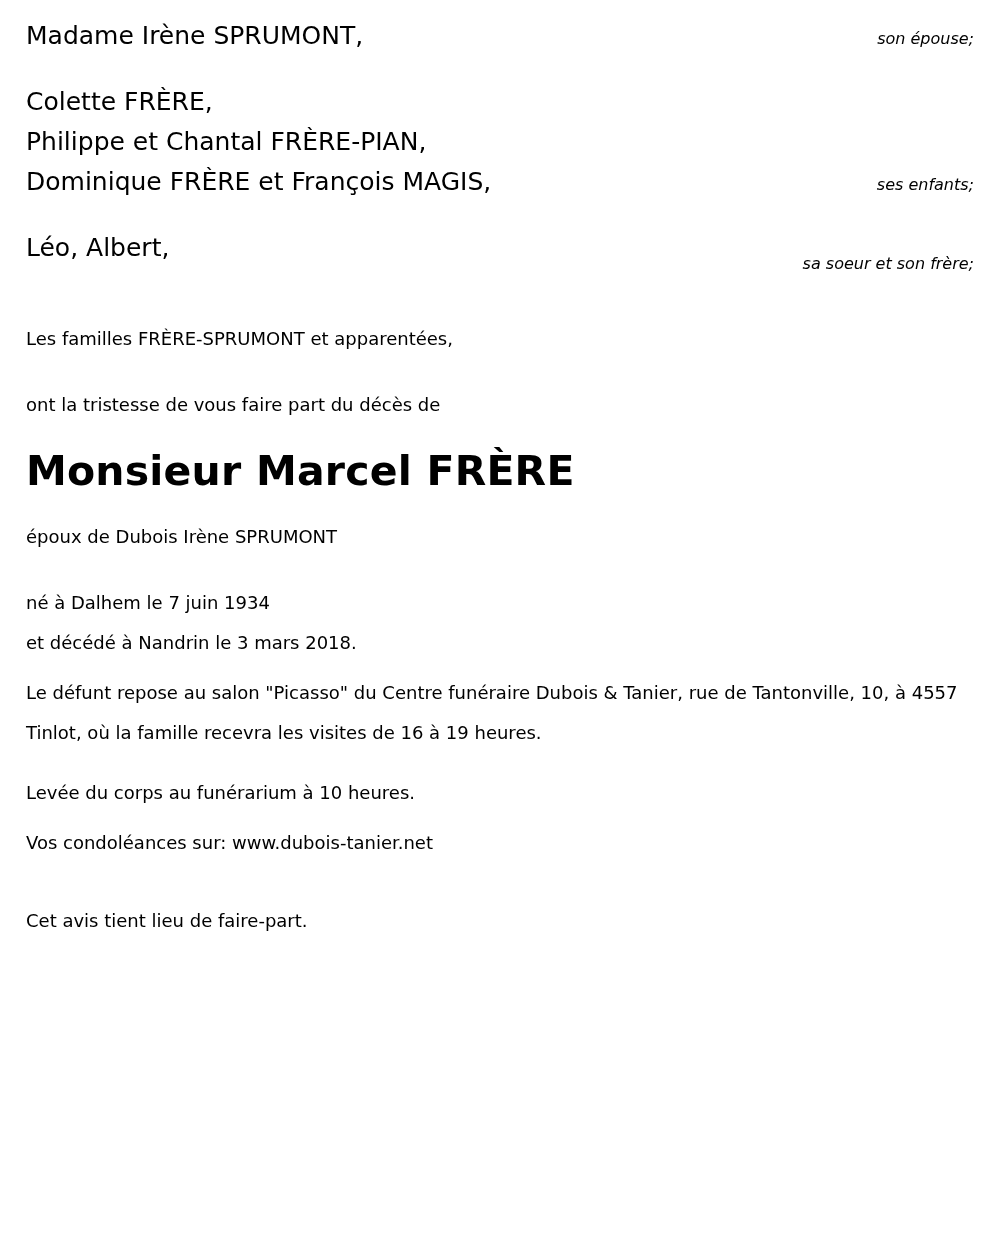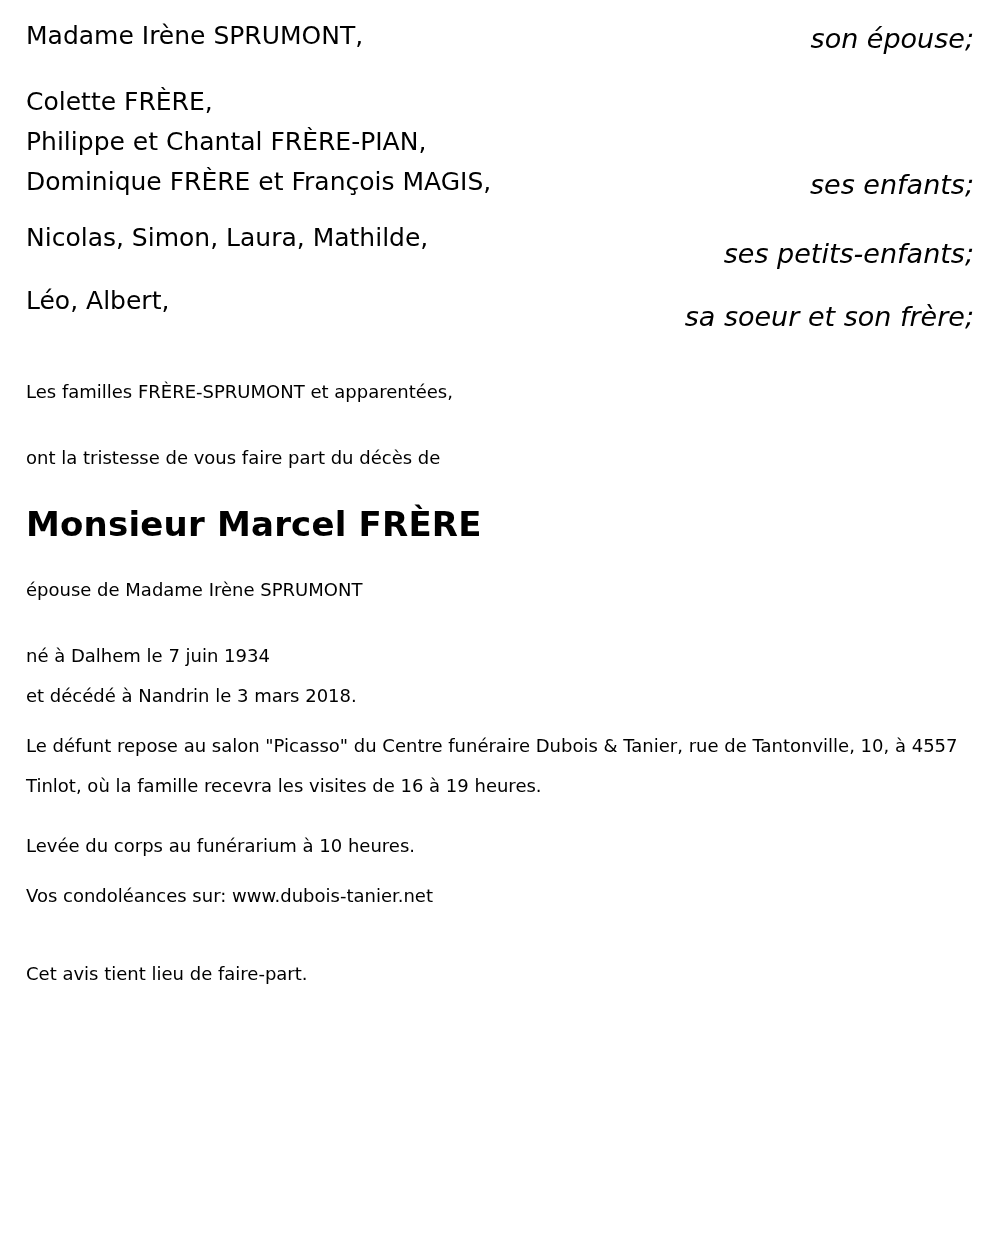--- a/index.html
+++ b/index.html
@@ -30,40 +30,40 @@
     box-sizing: border-box;
     padding: 0 10px 0 10px;
   }
   .names {
     font-size: 25px;
     line-height: 40px;
     white-space: pre-line;
     max-width: 640px;
   }
   .relation {
-    font-size: 27px;
+    font-size: 16px;
     font-style: italic;
     line-height: 35px;
     text-align: right;
     max-width: 300px;
     align-self: flex-end;
   }
   .rel-row.align-top .relation {
     align-self: flex-start;
   }
   .para {
     font-size: 18px;
     line-height: 40px;
     padding: 0 10px;
   }
   .para-narrow {
     max-width: 985px;
   }
   .deceased {
-    font-size: 34px;
+    font-size: 41px;
     font-weight: bold;
     letter-spacing: 0.2px;
     padding: 0 10px;
     line-height: 40px;
   }
   .spacer-xs { height: 10px; }
   .spacer-sm { height: 16px; }
   .spacer-md { height: 26px; }
   .spacer-lg { height: 38px; }
   .mt-1 { margin-top: 18px; }
@@ -82,24 +82,20 @@
 
   <div class="rel-row">
     <div class="names">Colette FRÈRE,
 Philippe et Chantal FRÈRE-PIAN,
 Dominique FRÈRE et François MAGIS,</div>
     <div class="relation">ses enfants;</div>
   </div>
 
   <div class="spacer-sm"></div>
 
-  <div class="rel-row align-top">
-    <div class="names">Nicolas, Simon, Laura, Mathilde,</div>
-    <div class="relation mt-1">ses petits-enfants;</div>
-  </div>
 
   <div class="spacer-xs"></div>
 
   <div class="rel-row align-top">
     <div class="names">Léo, Albert,</div>
     <div class="relation mt-1">sa soeur et son frère;</div>
   </div>
 
   <div class="spacer-lg"></div>
 
@@ -108,21 +104,21 @@
   <div class="spacer-md"></div>
 
   <div class="para">ont la tristesse de vous faire part du décès de</div>
 
   <div class="spacer-md"></div>
 
   <div class="deceased">Monsieur Marcel FRÈRE</div>
 
   <div class="spacer-md"></div>
 
-  <div class="para">épouse de Madame Irène SPRUMONT</div>
+  <div class="para">époux de Dubois Irène SPRUMONT</div>
 
   <div class="spacer-md"></div>
 
   <div class="para">né à Dalhem le 7 juin 1934</div>
   <div class="para">et décédé à Nandrin le 3 mars 2018.</div>
 
   <div class="spacer-xs"></div>
 
   <div class="para para-narrow">Le défunt repose au salon "Picasso" du Centre funéraire Dubois &amp; Tanier, rue de Tantonville, 10, à 4557 Tinlot, où la famille recevra les visites de 16 à 19 heures.</div>
 

